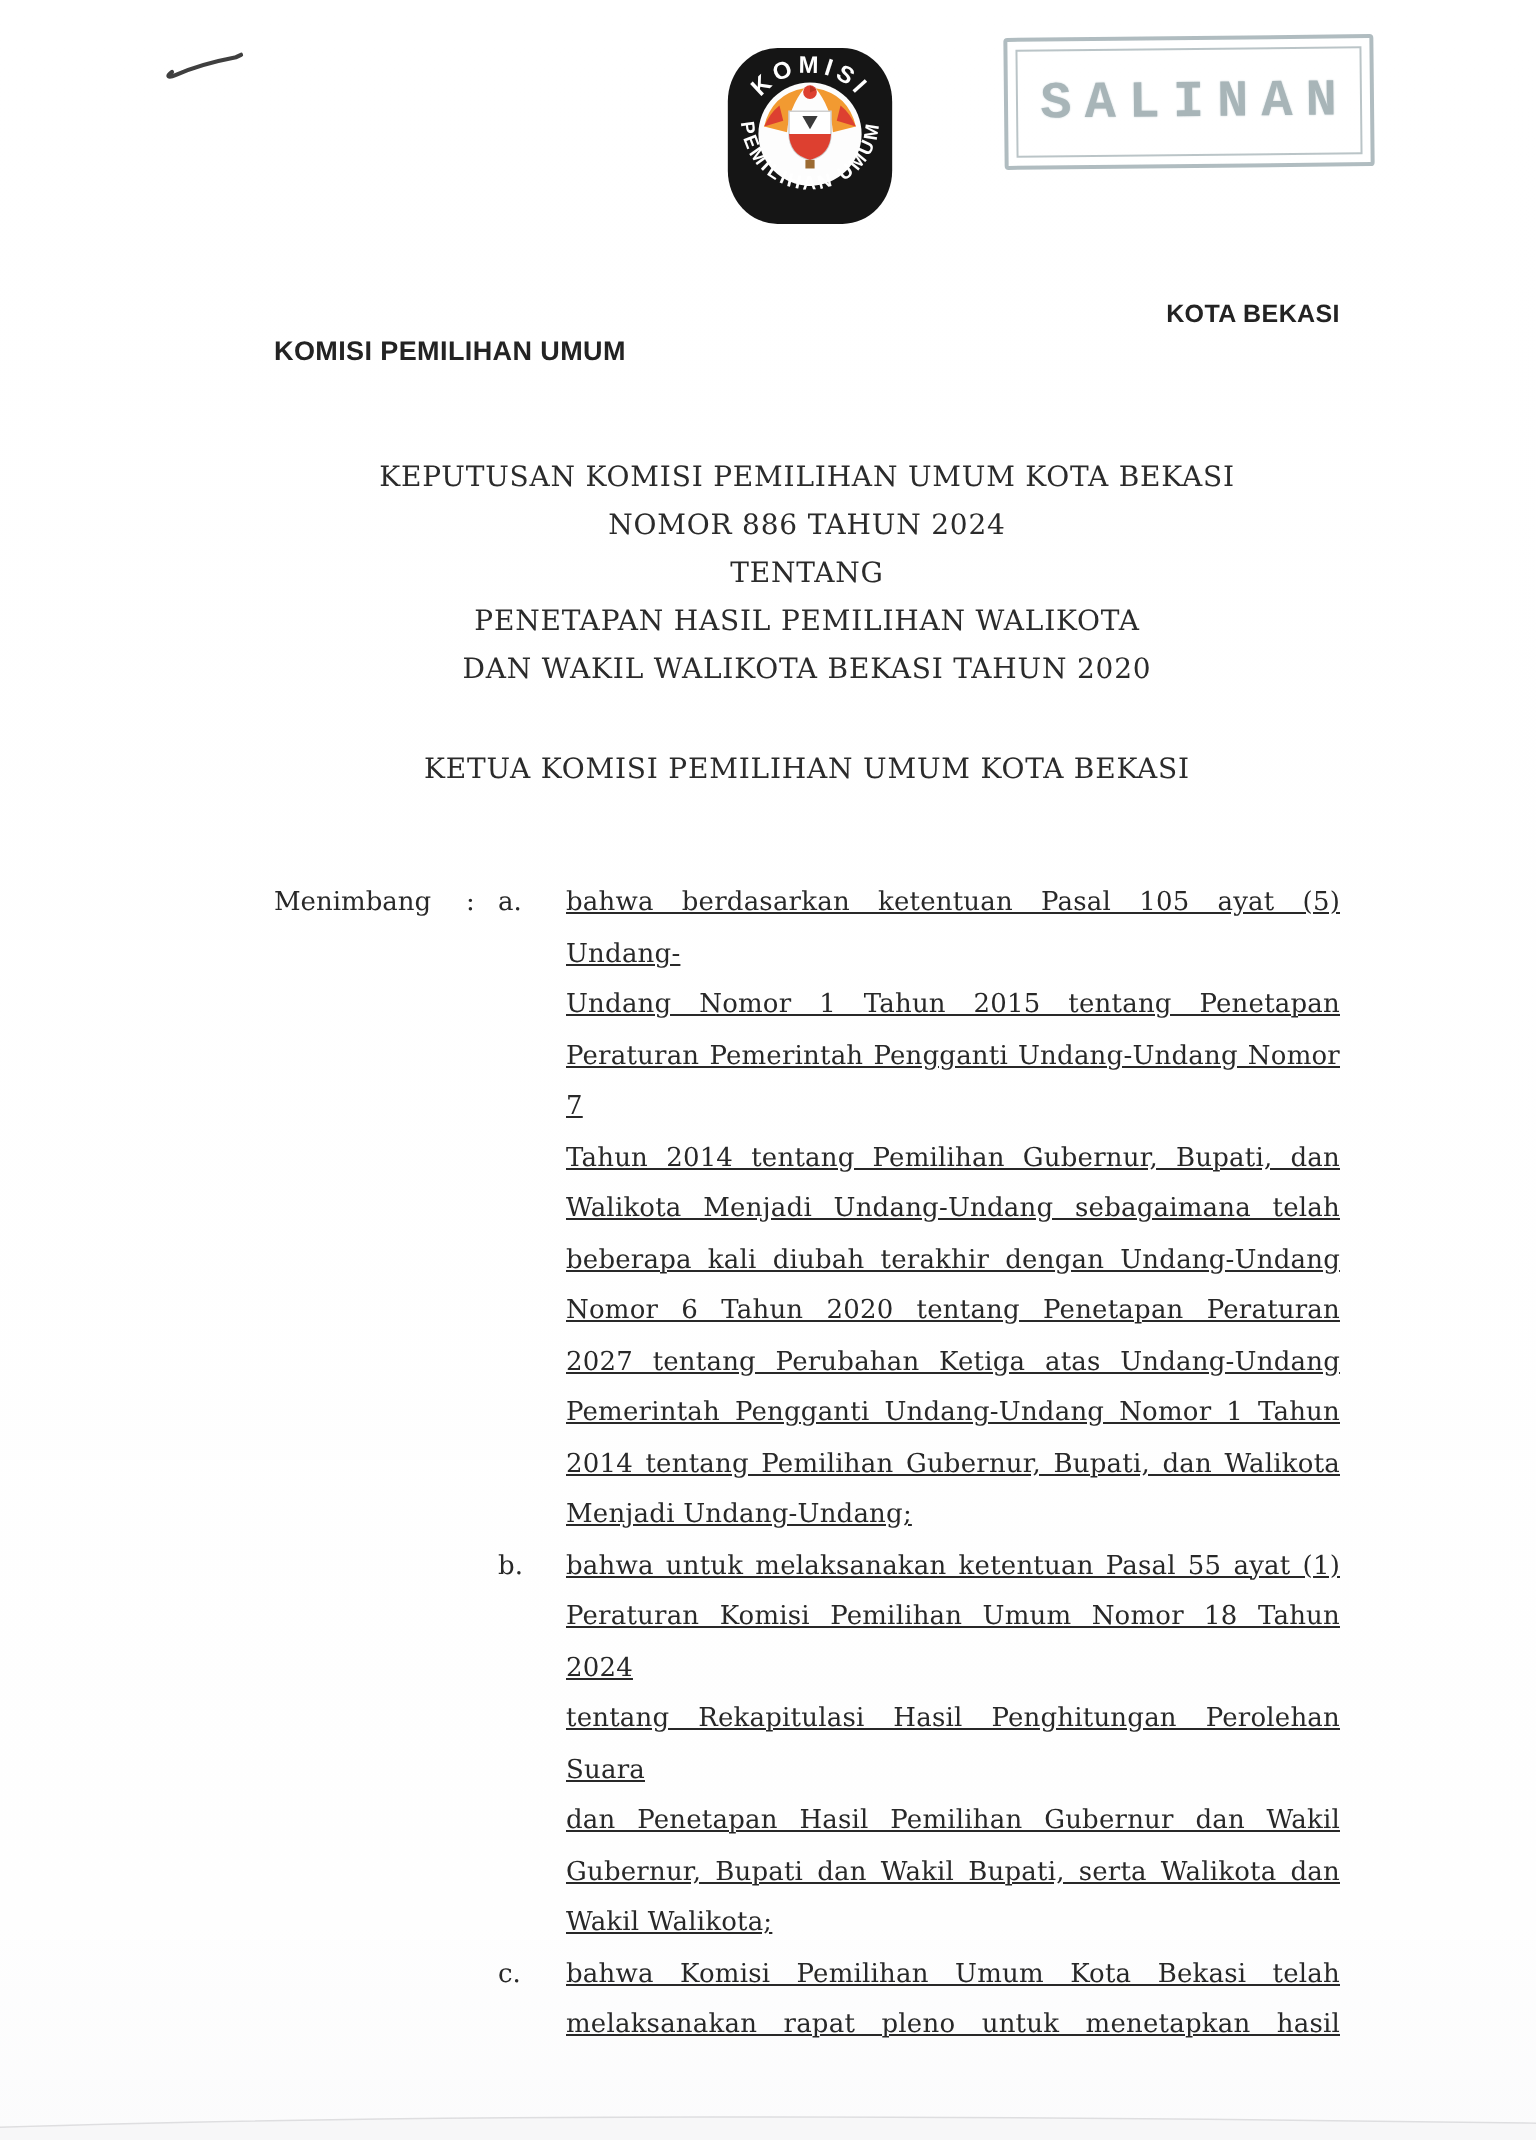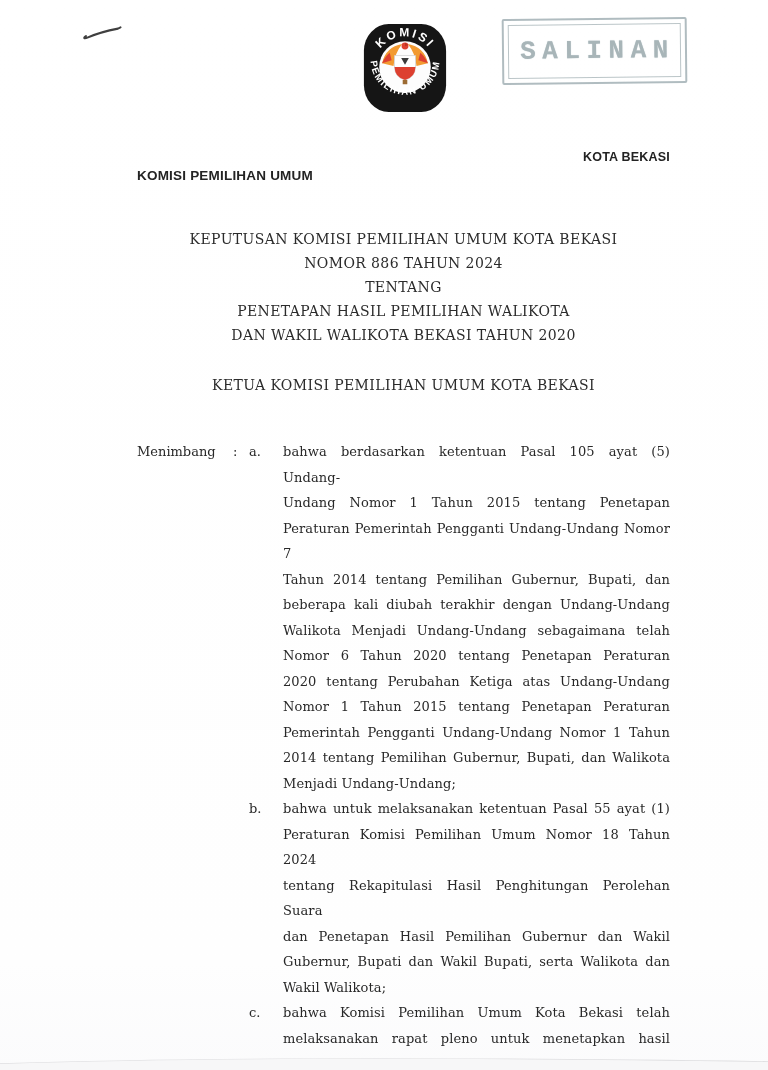--- a/index.html
+++ b/index.html
@@ -49,21 +49,21 @@
   .menimbang{
     position:absolute;top:439px;left:137px;width:533px;
     display:flex;font-size:13px;line-height:25.5px;color:#282828;
   }
   .m-label{width:96px;flex:none;}
   .m-colon{width:16px;flex:none;}
   .m-items{flex:1;min-width:0;}
   .m-item{display:flex;}
   .m-letter{width:34px;flex:none;}
   .m-lines{flex:1;min-width:0;}
-  .bline{text-align:justify;text-align-last:justify;letter-spacing:.1px;}
+  .bline{text-align:justify;text-align-last:justify;letter-spacing:.1px;text-decoration:underline;}
   .bline.lastline{text-align-last:left;}
   
   .page-edge{position:absolute;left:0;bottom:0;width:768px;height:24px;}
 </style>
 </head>
 <body>
 
 <div class="page">
 
   <svg class="pen-mark" width="42" height="20" viewBox="0 0 42 20">
@@ -120,25 +120,24 @@
     <div class="m-label">Menimbang</div>
     <div class="m-colon">:</div>
     <div class="m-items" id="m-items">
         <div class="m-item">
           <div class="m-letter">a.</div>
           <div class="m-lines">
             <div class="bline">bahwa berdasarkan ketentuan Pasal 105 ayat (5) Undang-</div>
             <div class="bline">Undang Nomor 1 Tahun 2015 tentang Penetapan</div>
             <div class="bline">Peraturan Pemerintah Pengganti Undang-Undang Nomor 7</div>
             <div class="bline">Tahun 2014 tentang Pemilihan Gubernur, Bupati, dan</div>
+            <div class="bline">Walikota Menjadi Undang-Undang sebagaimana telah</div>
             <div class="bline">beberapa kali diubah terakhir dengan Undang-Undang</div>
-            <div class="bline">Walikota Menjadi Undang-Undang sebagaimana telah</div>
             <div class="bline">Nomor 6 Tahun 2020 tentang Penetapan Peraturan</div>
-            <div class="bline">2020 tentang Perubahan Ketiga atas Undang-Undang</div>
-            <div class="bline">Nomor 1 Tahun 2015 tentang Penetapan Peraturan</div>
+            <div class="bline">2027 tentang Perubahan Ketiga atas Undang-Undang</div>
             <div class="bline">Pemerintah Pengganti Undang-Undang Nomor 1 Tahun</div>
             <div class="bline">2014 tentang Pemilihan Gubernur, Bupati, dan Walikota</div>
             <div class="bline lastline">Menjadi Undang-Undang;</div>
           </div>
         </div>
         <div class="m-item">
           <div class="m-letter">b.</div>
           <div class="m-lines">
             <div class="bline">bahwa untuk melaksanakan ketentuan Pasal 55 ayat (1)</div>
             <div class="bline">Peraturan Komisi Pemilihan Umum Nomor 18 Tahun 2024</div>

